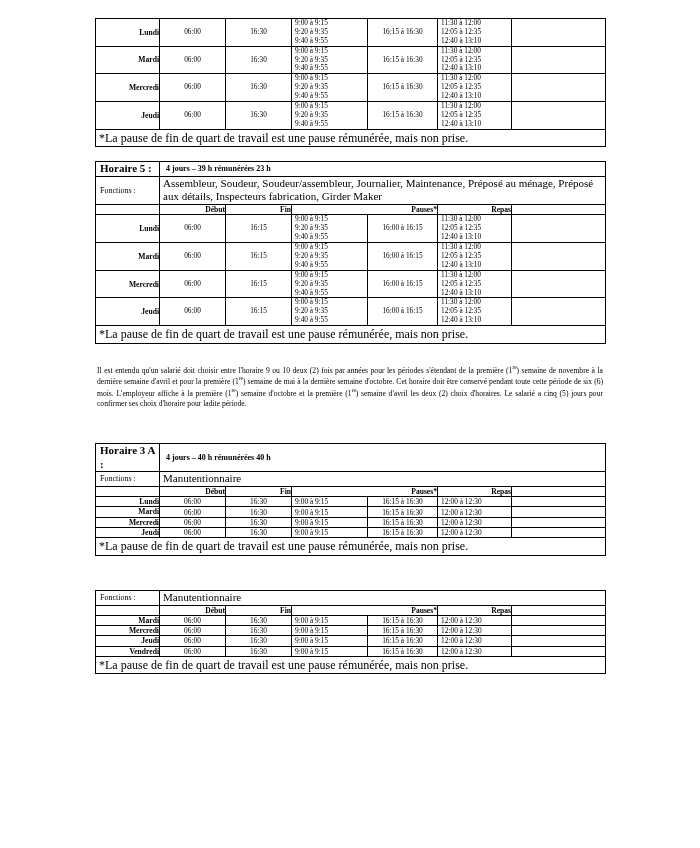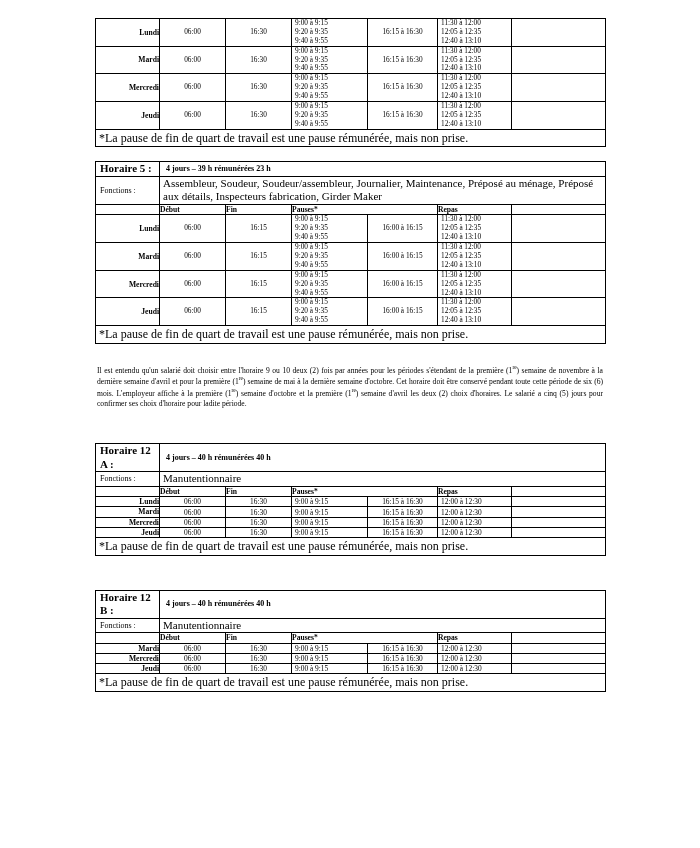--- a/index.html
+++ b/index.html
@@ -48,21 +48,21 @@
   .day {
     font-weight: bold;
     padding-left: 4px;
     font-size: 7.6px;
     text-align: right;
   }
   .ctr { text-align: center; }
   .pcell { padding-left: 3px; }
   .pcell div { white-space: nowrap; }
   .hdr {
-    text-align: left;
+    text-align: right;
     font-weight: bold;
     font-size: 7.6px;
   }
   .note-row td {
     padding: 1px 0 1px 3px;
     font-size: 12px;
   }
   .spacer { height: 14px; }
   .spacer-lg { height: 20px; }
 
@@ -308,21 +308,21 @@
       <col class="c-day">
         <col class="c-deb">
         <col class="c-fin">
         <col class="c-p1">
         <col class="c-p2">
         <col class="c-rep">
         <col class="c-last">
     </colgroup>
     <tbody>
       <tr>
-        <td class="sect-title">Horaire 12 A :</td>
+        <td class="sect-title">Horaire 3 A :</td>
         <td colspan="6" class="sect-sub">4 jours – 40 h rémunérées 40 h</td>
       </tr>
       <tr>
         <td class="fonct-label">Fonctions :</td>
         <td colspan="6" class="fonct-text">Manutentionnaire</td>
       </tr>
       <tr>
         <td></td>
         <td class="hdr">Début</td>
         <td class="hdr">Fin</td>
@@ -380,24 +380,20 @@
       <col class="c-day">
         <col class="c-deb">
         <col class="c-fin">
         <col class="c-p1">
         <col class="c-p2">
         <col class="c-rep">
         <col class="c-last">
     </colgroup>
     <tbody>
       <tr>
-        <td class="sect-title">Horaire 12 B :</td>
-        <td colspan="6" class="sect-sub">4 jours – 40 h rémunérées 40 h</td>
-      </tr>
-      <tr>
         <td class="fonct-label">Fonctions :</td>
         <td colspan="6" class="fonct-text">Manutentionnaire</td>
       </tr>
       <tr>
         <td></td>
         <td class="hdr">Début</td>
         <td class="hdr">Fin</td>
         <td class="hdr" colspan="2">Pauses*</td>
         <td class="hdr">Repas</td>
         <td></td>
@@ -422,19 +418,28 @@
       </tr>
       <tr class="small-row">
         <td class="day">Jeudi</td>
         <td class="ctr">06:00</td>
         <td class="ctr">16:30</td>
         <td class="pcell">9:00 à 9:15</td>
         <td class="ctr">16:15 à 16:30</td>
         <td class="pcell">12:00 à 12:30</td>
         <td></td>
       </tr>
+      <tr class="small-row">
+        <td class="day">Vendredi</td>
+        <td class="ctr">06:00</td>
+        <td class="ctr">16:30</td>
+        <td class="pcell">9:00 à 9:15</td>
+        <td class="ctr">16:15 à 16:30</td>
+        <td class="pcell">12:00 à 12:30</td>
+        <td></td>
+      </tr>
       <tr class="note-row">
         <td colspan="7">*La pause de fin de quart de travail est une pause rémunérée, mais non prise.</td>
       </tr>
     </tbody>
   </table>
 
 </div>
 
 </body></html>

